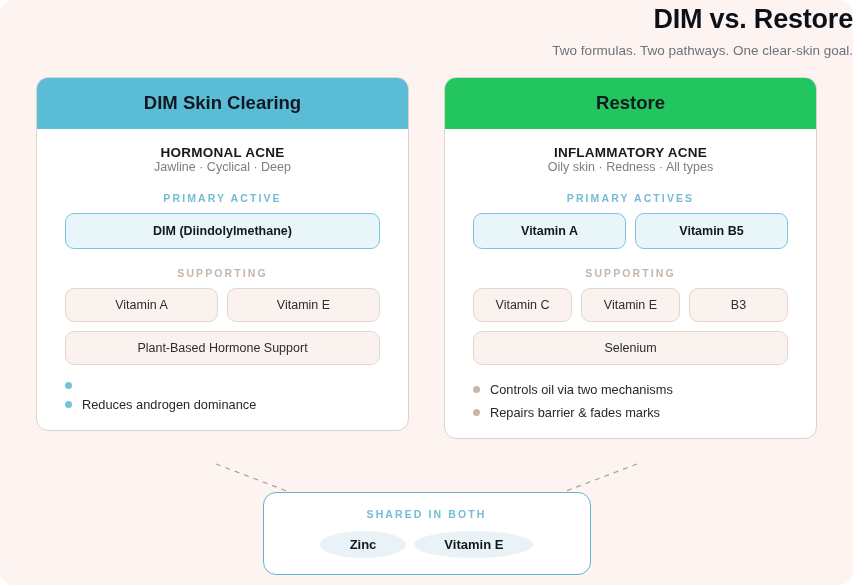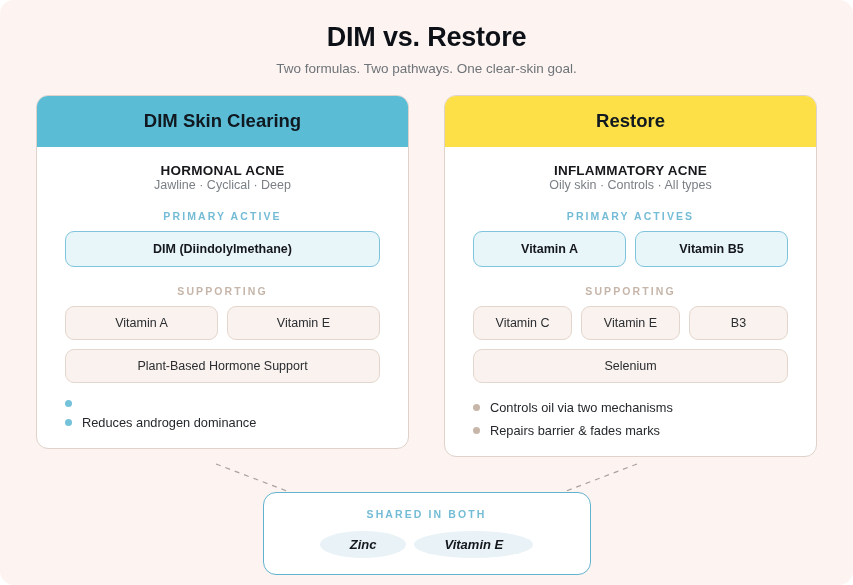--- a/index.html
+++ b/index.html
@@ -14,21 +14,21 @@
   #page {
     position: relative;
     width: 853px;
     height: 585px;
     background: #fdf4f2;
     border-radius: 14px;
     overflow: hidden;
   }
 
   
-  .page-header { text-align: center; padding-top: 22px; }
+  .page-header { text-align: right; padding-top: 4px; }
 
   .page-title {
     font-size: 27px;
     font-weight: 700;
     color: #0d1117;
     letter-spacing: -0.2px;
   }
 
   .page-subtitle {
     font-size: 13.5px;
@@ -54,21 +54,21 @@
   }
 
   .card-header {
     text-align: center;
     padding: 14px 10px 15px 10px;
     font-size: 18.5px;
     font-weight: 700;
     color: #101820;
   }
   .card-header.blue  { background: #5bbcd6; }
-  .card-header.taupe { background: #fde047; }
+  .card-header.taupe { background: #22c55e; }
 
   .card-body { padding: 16px 28px 18px 28px; }
 
   .acne-type {
     text-align: center;
     font-size: 13.5px;
     font-weight: 700;
     color: #16181c;
     letter-spacing: 0.25px;
   }
@@ -179,21 +179,20 @@
     font-weight: 700;
     letter-spacing: 2.1px;
     color: #74bcd6;
     margin-bottom: 11px;
   }
 
   .shared-pills {
     display: flex;
     justify-content: center;
     gap: 8px;
-    font-style: italic;
   }
 
   .shared-pill {
     background: #e9f2f6;
     border-radius: 50%;
     padding: 6px 30px;
     font-size: 13px;
     font-weight: 700;
     color: #14181d;
     white-space: nowrap;
@@ -235,21 +234,21 @@
               <span class="dot blue"></span>
               <span>Reduces androgen dominance</span>
             </div>
           </div>
         </div>
       </div>
       <div class="card">
         <div class="card-header taupe">Restore</div>
         <div class="card-body">
           <div class="acne-type">INFLAMMATORY ACNE</div>
-          <div class="acne-desc">Oily skin · Controls · All types</div>
+          <div class="acne-desc">Oily skin · Redness · All types</div>
           <div class="section-label primary">PRIMARY ACTIVES</div>
           <div class="pill-row">
             <div class="pill primary">Vitamin A</div>
             <div class="pill primary">Vitamin B5</div>
           </div>
           <div class="section-label supporting">SUPPORTING</div>
           <div class="pill-row">
             <div class="pill supporting">Vitamin C</div>
             <div class="pill supporting">Vitamin E</div>
             <div class="pill supporting">B3</div>

